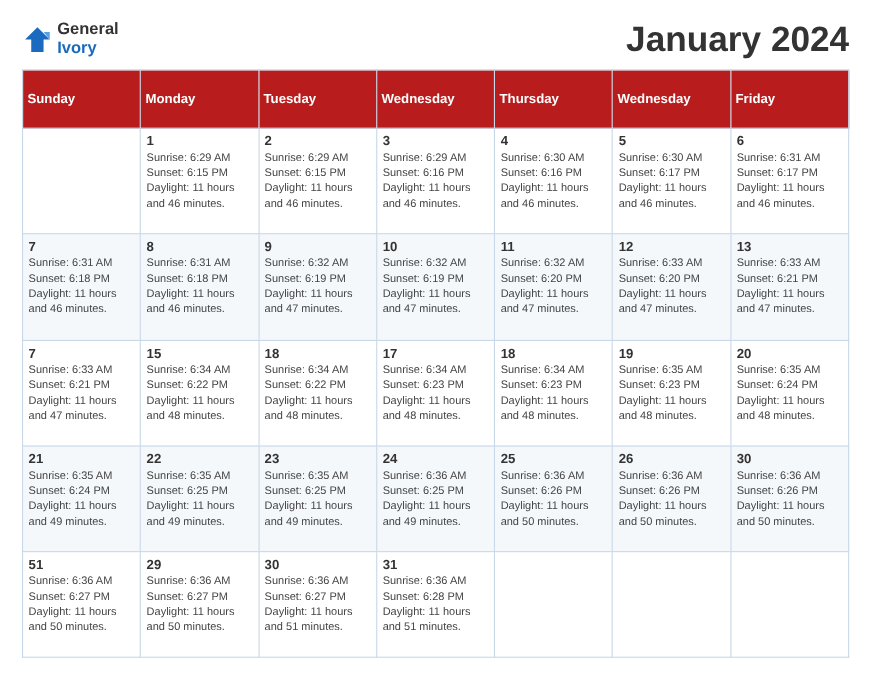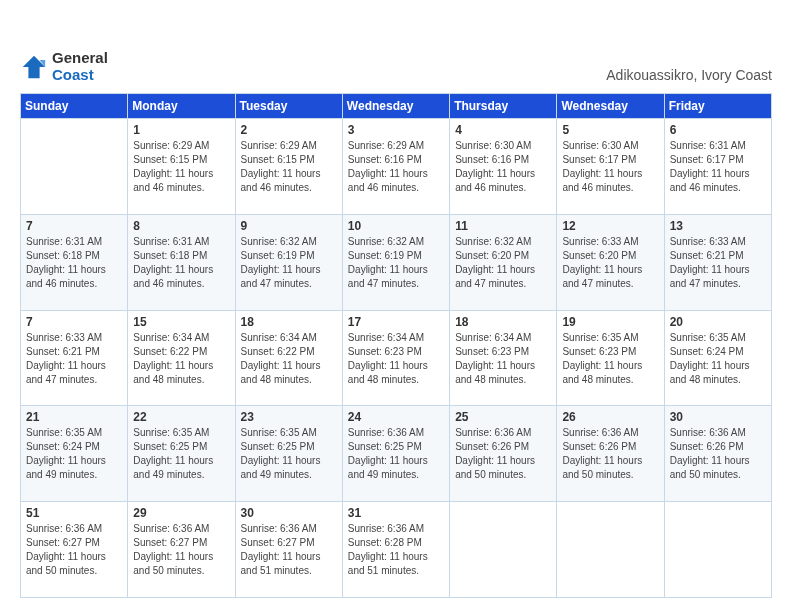--- a/index.html
+++ b/index.html
@@ -13,23 +13,22 @@
     .page {
       width: 792px;
       height: 612px;
       padding: 18px 20px 14px 20px;
       display: flex;
       flex-direction: column;
     }
     .header {
       display: flex;
       justify-content: space-between;
-      align-items: flex-end;
+      align-items: center;
       margin-bottom: 10px;
-      margin-top: 32px;
     }
     .logo {
       display: flex;
       align-items: center;
       gap: 4px;
     }
     .logo-text {
       display: flex;
       flex-direction: column;
       line-height: 1.1;
@@ -61,23 +60,23 @@
       font-size: 14px;
       color: #555;
     }
     .calendar {
       flex: 1;
       border-collapse: collapse;
       width: 100%;
       font-size: 9.5px;
     }
     .calendar th {
-      background-color: #1d4ed8;
+      background-color: #b91c1c;
       color: #fff;
-      padding: 5px 4px;
+      padding: 19px 4px;
       text-align: left;
       font-size: 12px;
       font-weight: bold;
       border: 1px solid #c8d8e8;
     }
     .calendar td {
       border: 1px solid #c8d8e8;
       vertical-align: top;
       padding: 4px 5px;
       background: #fff;
@@ -108,25 +107,25 @@
 
 <div class="page">
   <div class="header">
     <div class="logo">
       <svg class="logo-icon" viewBox="0 0 40 40" xmlns="http://www.w3.org/2000/svg">
         <polygon points="20,4 36,20 28,20 28,36 12,36 12,20 4,20" fill="#1a6abf"></polygon>
         <polygon points="28,10 36,10 36,20" fill="#5ba0e0"></polygon>
       </svg>
       <div class="logo-text">
         <span class="logo-general">General</span>
-        <span class="logo-blue">Coast</span>
+        <span class="logo-blue">Ivory</span>
       </div>
     </div>
     <div class="title-block">
-      <div class="subtitle">Adikouassikro, Ivory Coast</div>
+      <div class="main-title">January 2024</div>
     </div>
   </div>
 
   <table class="calendar">
     <thead>
       <tr>
         <th>Sunday</th>
         <th>Monday</th>
         <th>Tuesday</th>
         <th>Wednesday</th>

